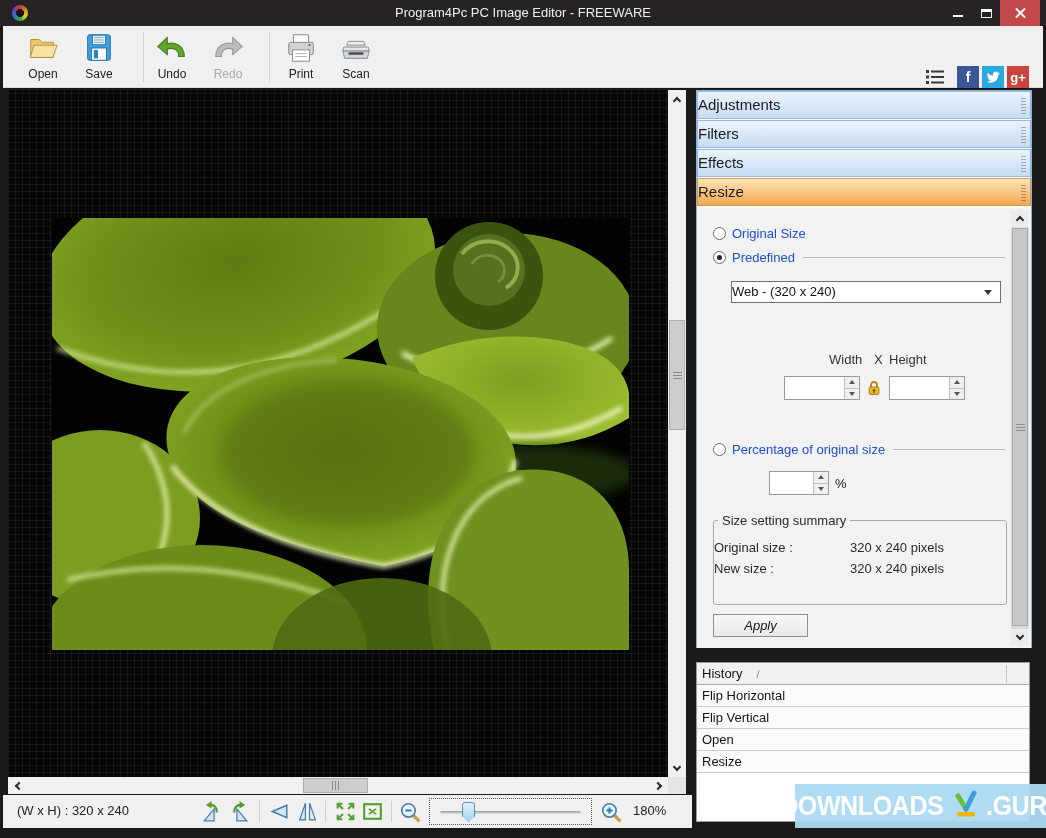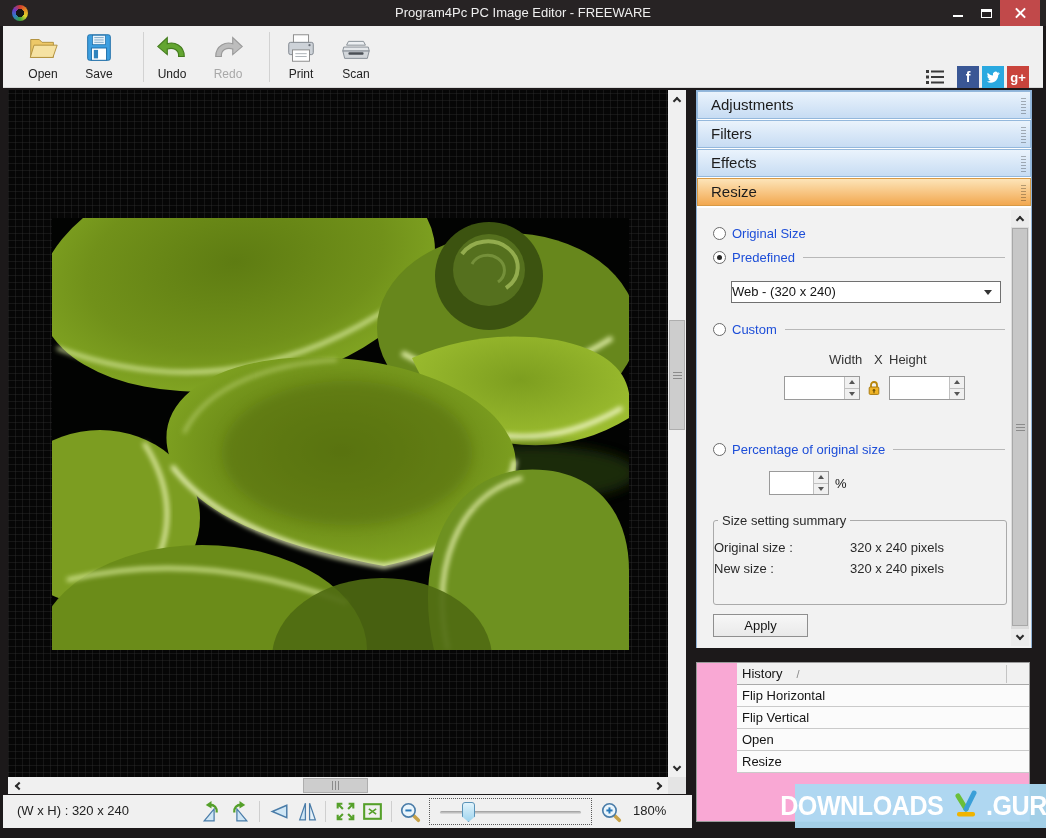--- a/index.html
+++ b/index.html
@@ -51,21 +51,21 @@
   .vthumb { position:absolute; left:1px; top:230px; width:16px; height:110px; background:#cdcdcd; border:1px solid #aeaeae; cursor:pointer;
     display:flex; align-items:center; justify-content:center; }
   .hthumb { position:absolute; top:1px; left:295px; width:65px; height:15px; background:#cdcdcd; border:1px solid #aeaeae; cursor:pointer;
     display:flex; align-items:center; justify-content:center; }
   .grip-h { width:9px; height:8px; background:repeating-linear-gradient(0deg,#8b8b8b 0 1px,transparent 1px 3px); }
   .grip-v { width:8px; height:9px; background:repeating-linear-gradient(90deg,#8b8b8b 0 1px,transparent 1px 3px); }
 
   
   .side { position:absolute; left:696px; top:90px; width:336px; height:558px; background:#fff; border:1px solid #8fb3d8; }
   .acc-header { position:relative; height:28px; margin-bottom:1px; border:1px solid #94b8dc;
-    background:linear-gradient(#eaf3fc,#c7dcf3); line-height:26px; padding-left:13px; font-size:15px; color:#1c1c1c; cursor:pointer; }
+    background:linear-gradient(#eaf3fc,#c7dcf3); line-height:26px; font-size:15px; color:#1c1c1c; cursor:pointer; }
   .acc-header.active { background:linear-gradient(#fde4b8,#f2a850); border-color:#d89a46; }
   .acc-header .grip { position:absolute; right:4px; top:5px; width:5px; height:17px;
     background:repeating-linear-gradient(0deg, rgba(0,0,0,.28) 0 1px, transparent 1px 3px); }
   .acc-content { position:absolute; left:0; top:117px; width:334px; height:440px; background:#f2f2f2; overflow:hidden; }
 
   .radio-row { position:absolute; left:16px; display:flex; align-items:center; font-size:13px; color:#1d4ed8; cursor:pointer; }
   .radio { width:13px; height:13px; border:1px solid #6a6a6a; border-radius:50%; background:#fff; margin-right:6px; position:relative; flex:none; }
   .radio.checked::after { content:""; position:absolute; left:3px; top:3px; width:5px; height:5px; border-radius:50%; background:#262626; }
   .rline { height:1px; background:#b8b8b8; margin-left:8px; }
 
@@ -87,29 +87,29 @@
 
   .pct-sign { position:absolute; left:138px; top:268px; font-size:13px; color:#141414; }
 
   fieldset.summary { position:absolute; left:16px; top:305px; width:294px; height:92px; border:1px solid #aaa; border-radius:3px;
     font-size:13px; color:#2a2a2a; padding-top:6px; }
   fieldset.summary legend { font-size:13px; color:#2a2a2a; margin-left:4px; padding:0 4px; }
   .sumrow { display:grid; grid-template-columns:130px auto; column-gap:6px; margin-top:6px; }
   .sumrow .sl { text-align:left; } .sumrow .sv { text-align:left; }
 
   .apply-btn { position:absolute; left:16px; top:406px; width:95px; height:23px; background:linear-gradient(#f7f7f7,#e9e9e9);
-    border:1px solid #8f8f8f; font-size:13px; color:#141414; text-align:center; line-height:21px; cursor:pointer; }
+    border:1px solid #8f8f8f; font-size:13px; color:#141414; text-align:center; line-height:21px; cursor:pointer;font-style:italic; }
 
   .pscroll { position:absolute; right:2px; top:2px; width:18px; height:436px; background:#dcdcdc; }
   .pscroll .sb-arrow { width:18px; height:17px; background:#ececec; }
   .pthumb { position:absolute; left:1px; top:18px; width:16px; height:398px; background:#c7c7c7; border:1px solid #a8a8a8;
     display:flex; align-items:center; justify-content:center; cursor:pointer; }
 
   
-  .history { position:absolute; left:696px; top:662px; width:334px; height:160px; background:#f9a8d4; border:1px solid #9a9a9a;padding-left:40px; }
+  .history { position:absolute; left:696px; top:662px; width:334px; height:160px; background:#ffffff; border:1px solid #9a9a9a; }
   .hist-header { position:relative; height:22px; background:#f1f1f1; border-bottom:1px solid #aaa; font-size:13px; color:#141414;
     line-height:21px; padding-left:5px; cursor:pointer; }
   .hist-header .sort { color:#8a8a8a; font-size:11px; margin-left:14px; }
   .hist-header .coldiv { position:absolute; right:22px; top:2px; width:1px; height:18px; background:#c4c4c4; }
   .hist-row { height:22px; line-height:21px; font-size:13px; color:#141414; padding-left:5px; border-bottom:1px solid #cacaca;
     background:#fbfbfb; cursor:pointer; }
 
   
   .statusbar { position:absolute; left:3px; top:795px; width:689px; height:33px; background:#f0f0f0; }
   .dim-text { position:absolute; left:14px; top:8px; font-size:13px; color:#222; }
@@ -325,25 +325,20 @@
       </div>
       <div class="radio-row" style="top:42px; width:292px">
         <span class="radio checked"></span>
         <span>Predefined</span>
         <span class="rline" style="flex:1"></span>
       </div>
       <div class="dropdown">
         <span>Web - (320 x 240)</span>
         <i class="dd-arrow"></i>
       </div>
-      <div class="radio-row" style="top:114px; width:292px">
-        <span class="radio"></span>
-        <span>Custom</span>
-        <span class="rline" style="flex:1"></span>
-      </div>
 
       <div class="dim-labels">
         <span class="w">Width</span>
         <span class="x">X</span>
         <span class="h">Height</span>
       </div>
       <div class="spin" style="left:87px; width:76px">
         <input value="" style="">
         <div class="spin-btns">
           <div class="sbn">

